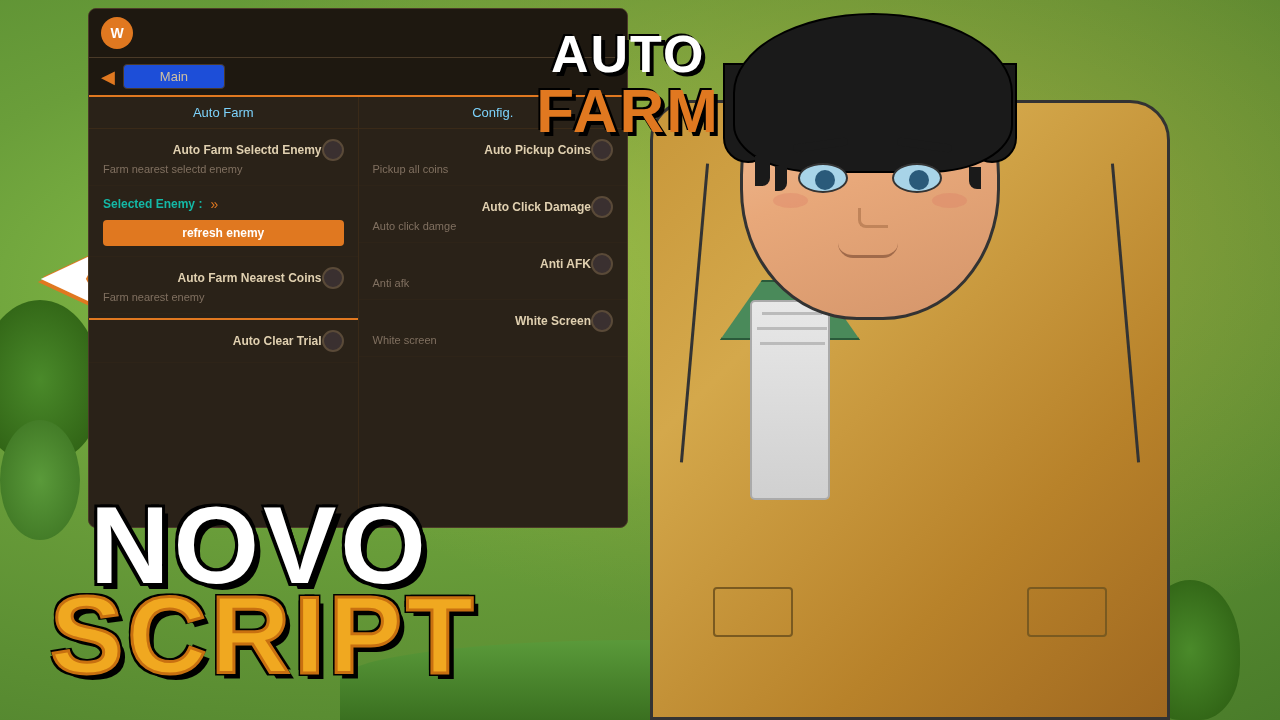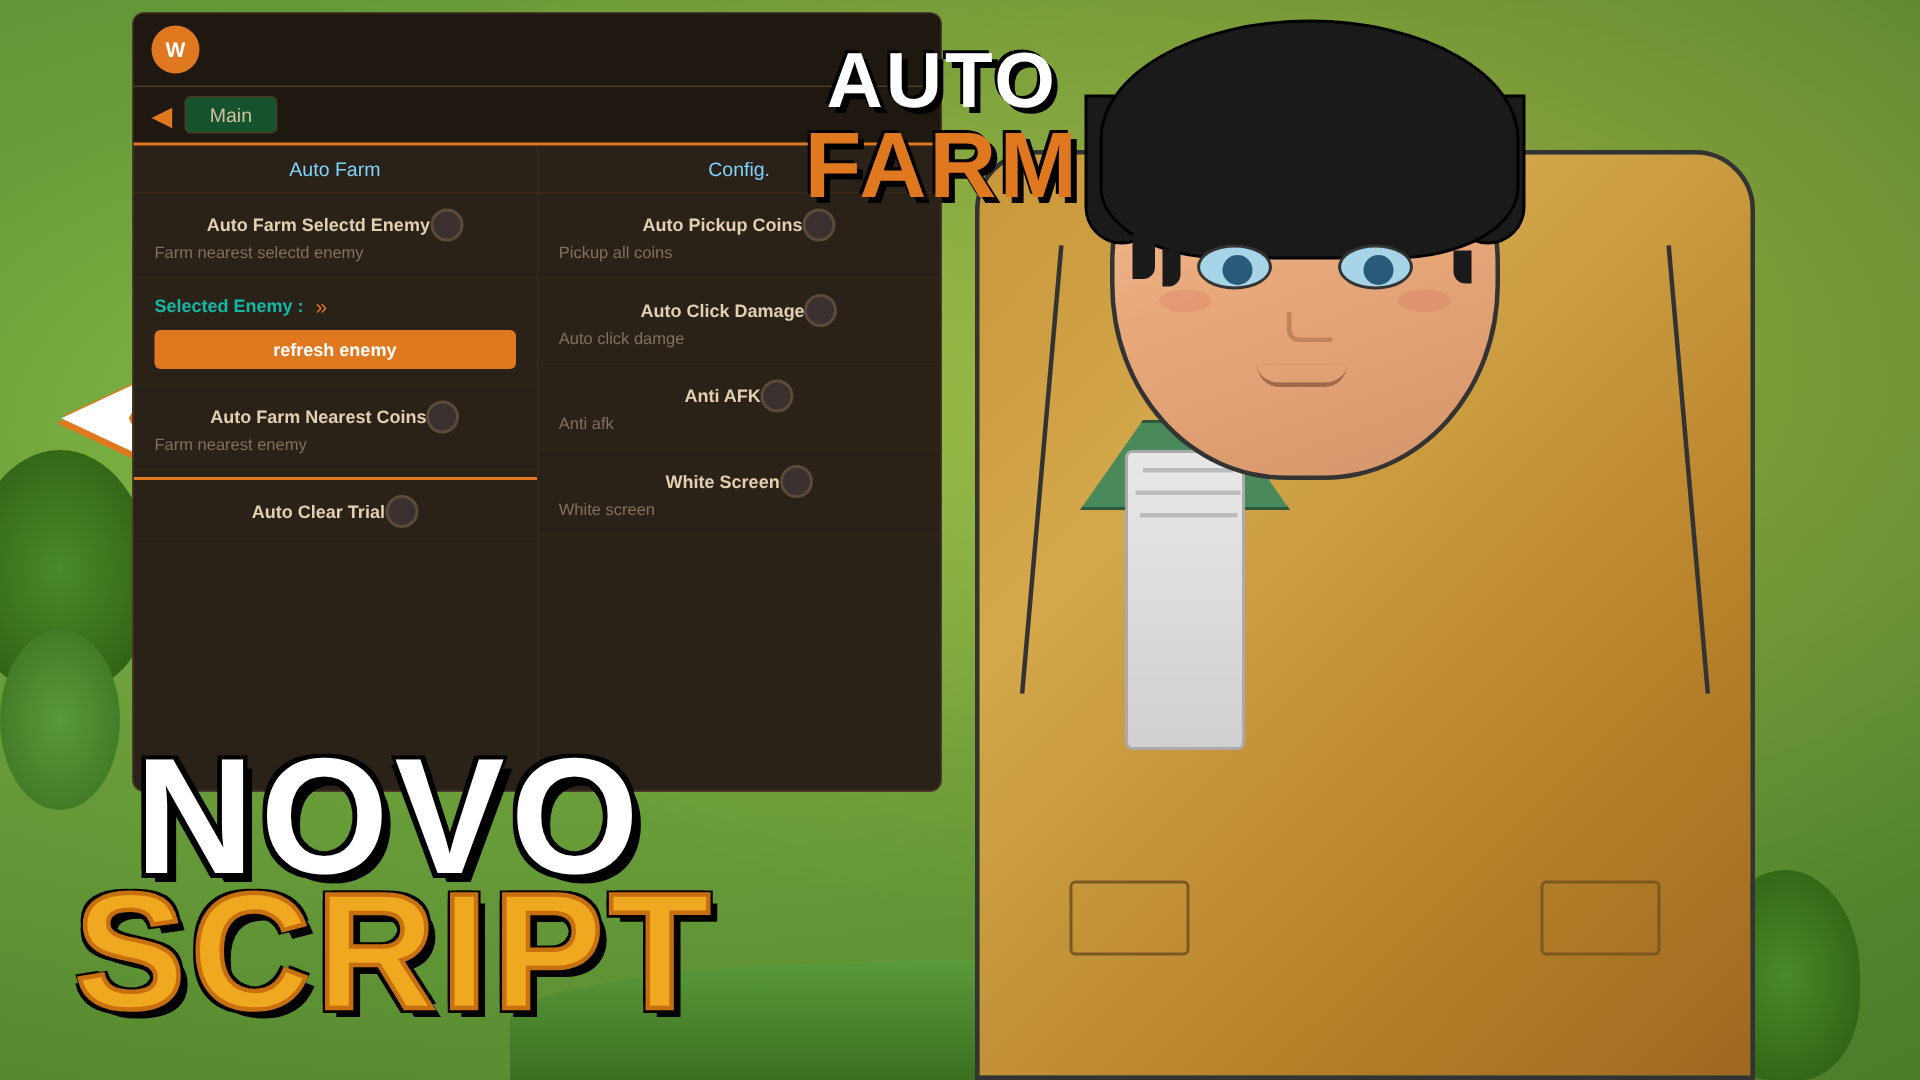--- a/index.html
+++ b/index.html
@@ -287,24 +287,24 @@
       padding: 6px 12px;
       border-bottom: 2px solid #e07820;
       gap: 8px;
     }
     .nav-back-btn {
       color: #e07820;
       font-size: 18px;
       cursor: pointer;
     }
     .nav-main-btn {
-      background: #14532d;
+      background: #1d4ed8;
       border: 1px solid #4a3a28;
       color: #d0c0a0;
-      padding: 4px 16px;
+      padding: 4px 36px;
       border-radius: 4px;
       font-size: 13px;
       cursor: pointer;
     }
 
     
     .panel-content {
       display: flex;
       height: 430px;
     }
@@ -322,21 +322,21 @@
       padding: 8px 0;
       border-bottom: 1px solid #3a2a18;
     }
 
     .feature-row {
       padding: 10px 14px;
       border-bottom: 1px solid #2e2418;
     }
     .feature-row-top {
       display: flex;
-      justify-content: center;
+      justify-content: flex-end;
       align-items: center;
     }
     .feature-label {
       color: #e0d0b0;
       font-size: 12px;
       font-weight: bold;
     }
     .feature-sublabel {
       color: #807060;
       font-size: 11px;

